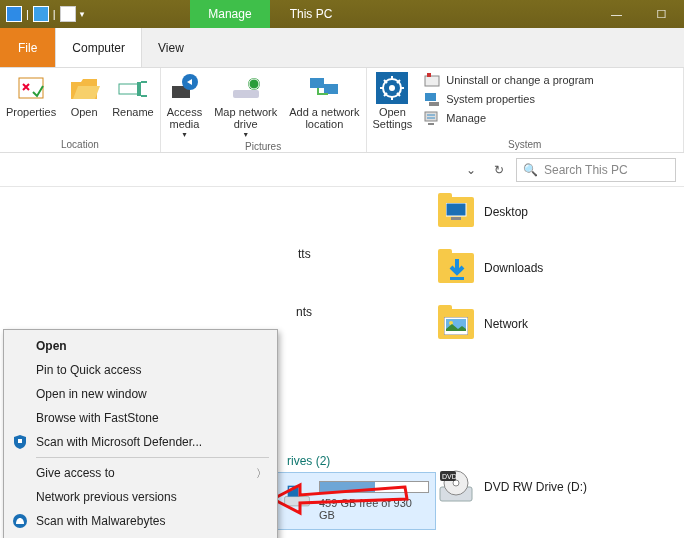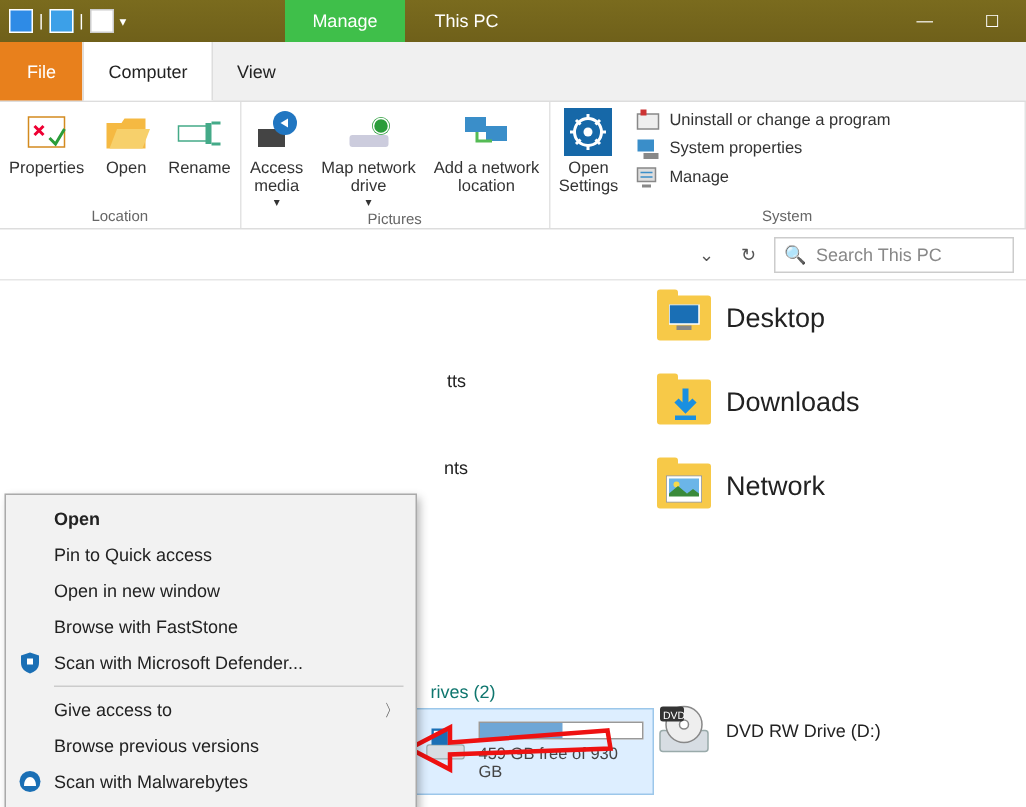--- a/index.html
+++ b/index.html
@@ -37,21 +37,21 @@
 
 
 .addr { height:34px; border-bottom:1px solid #e6e6e6; display:flex; align-items:center; padding:0 8px; gap:6px; }
 .addr-spacer { flex:1; }
 .addr-btn { width:22px; height:22px; display:flex; align-items:center; justify-content:center; color:#555; font-size:12px; }
 .search-box { width:160px; height:24px; border:1px solid #ccc; display:flex; align-items:center; padding:0 6px; gap:6px; color:#888; font-size:12px; }
 
 
 .content { position:relative; height:calc(100% - 28px - 24px - 85px - 34px); }
 .folders-col { position:absolute; left:438px; top:10px; display:flex; flex-direction:column; gap:26px; }
-.folder-item { display:flex; align-items:center; gap:10px; font-size:18px; color:#222; }
+.folder-item { display:flex; align-items:center; gap:10px; font-size:12px; color:#222; }
 .folder-icon { width:36px; height:30px; position:relative; }
 .folder-body { position:absolute; inset:0; background:#f7c948; border-radius:2px; }
 .folder-tab { position:absolute; top:-4px; left:0; width:14px; height:6px; background:#f7c948; border-radius:2px 2px 0 0; }
 
 .drives-header { position:absolute; left:287px; top:267px; font-size:12px; color:#0f766e; }
 .drive-c { position:absolute; left:276px; top:285px; width:160px; height:58px; border:1px solid #9cc7ea; background:#def; padding:4px 6px; display:flex; gap:8px; align-items:flex-start; }
 .drive-c .dico { width:36px; height:36px; }
 .drive-c .dinfo { font-size:11px; color:#444; }
 .progress { width:110px; height:12px; border:1px solid #999; background:#fff; margin:4px 0; position:relative; }
 .progress-fill { position:absolute; inset:0; background:#6ea6d6; width:51%; }
@@ -301,21 +301,21 @@
           <path d="M8 1l6 2v5c0 4-3 6-6 7-3-1-6-3-6-7V3z" fill="#1a6fb5"></path>
           <rect x="6" y="5" width="4" height="4" fill="#fff"></rect>
         </svg>
       <span>Scan with Microsoft Defender...</span>
     </div>
     <div class="cm-sep"></div>
     <div class="cm-item">
       <span>Give access to</span>
       <span class="arrow">〉</span>
     </div>
-    <div class="cm-item">Browse previous versions</div>
+    <div class="cm-item">Network previous versions</div>
     <div class="cm-item">
       <svg class="cm-ico" viewBox="0 0 16 16">
           <circle cx="8" cy="8" r="7" fill="#1a6fb5"></circle>
           <path d="M4 11c0-4 2-6 4-6s4 2 4 6" fill="#fff"></path>
         </svg>
       <span>Scan with Malwarebytes</span>
     </div>
     <div class="cm-item">Pin to Start</div>
 
   </div>

